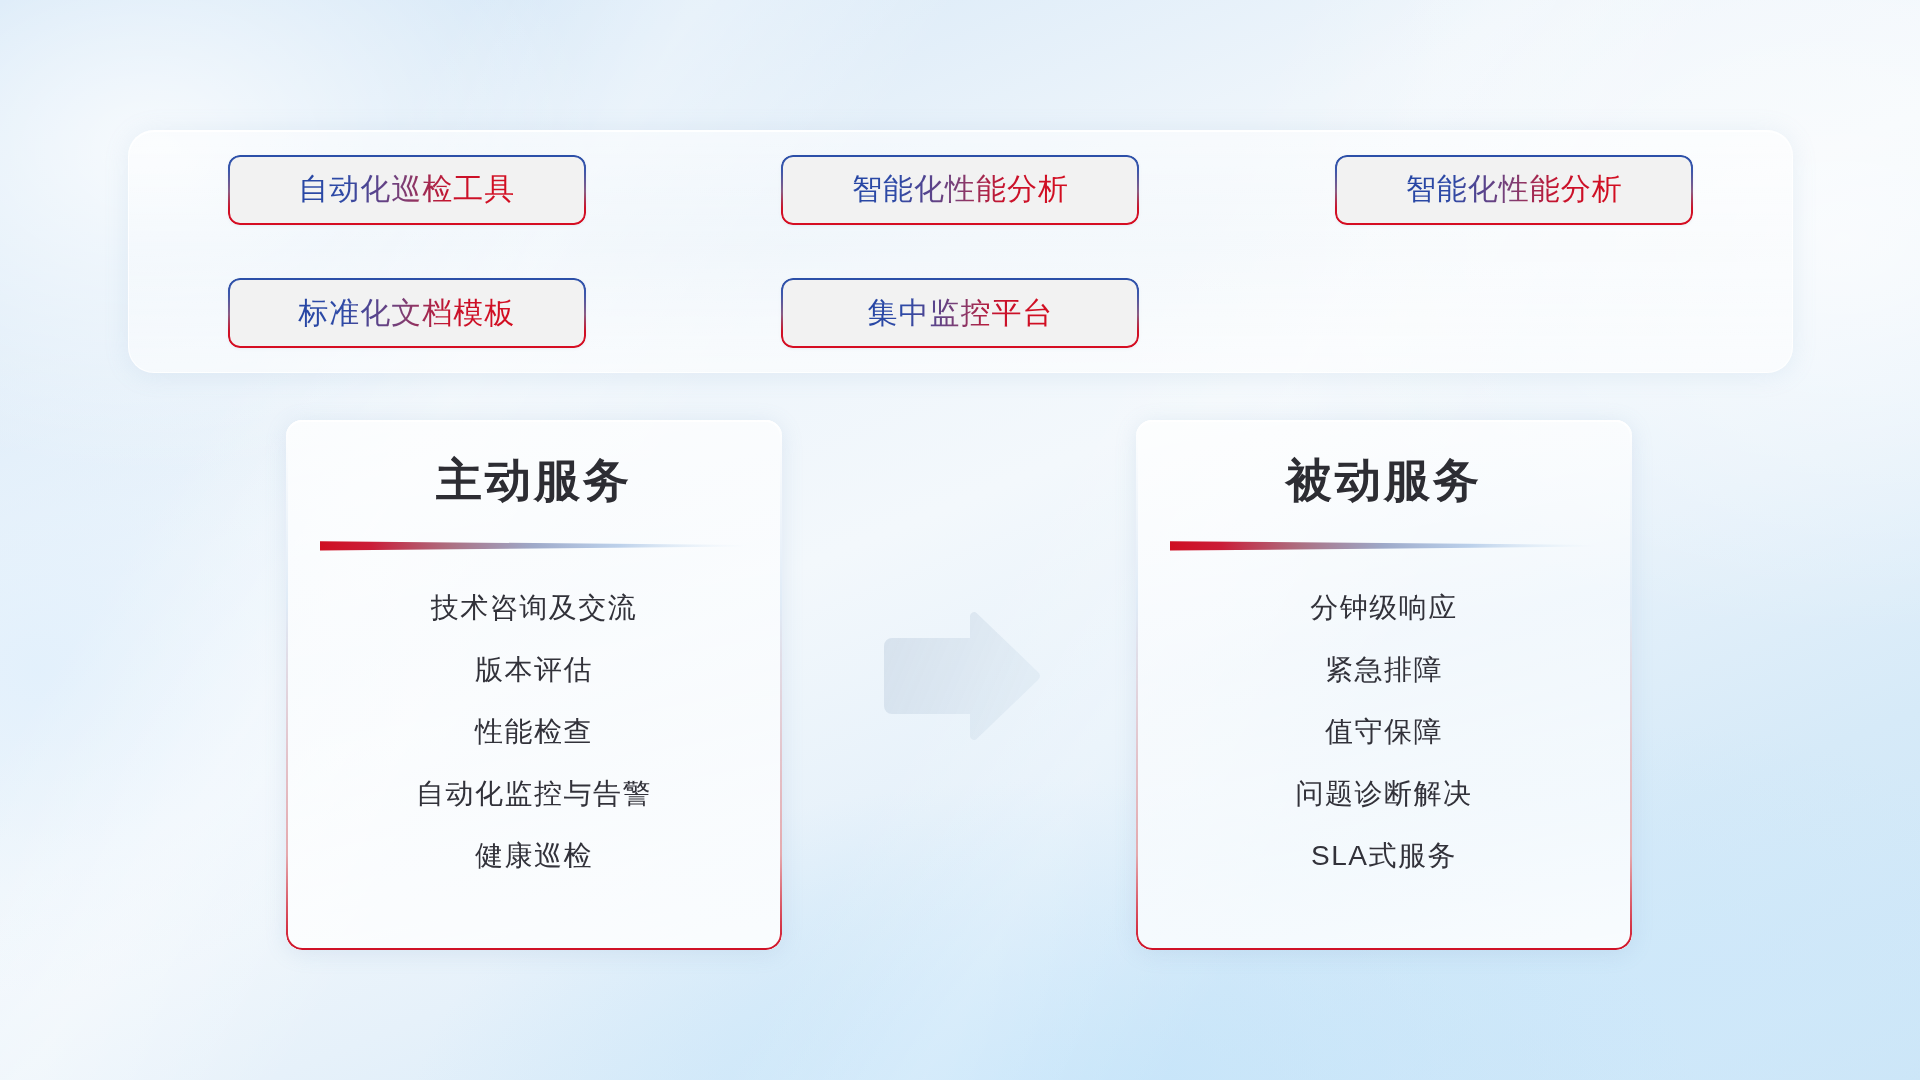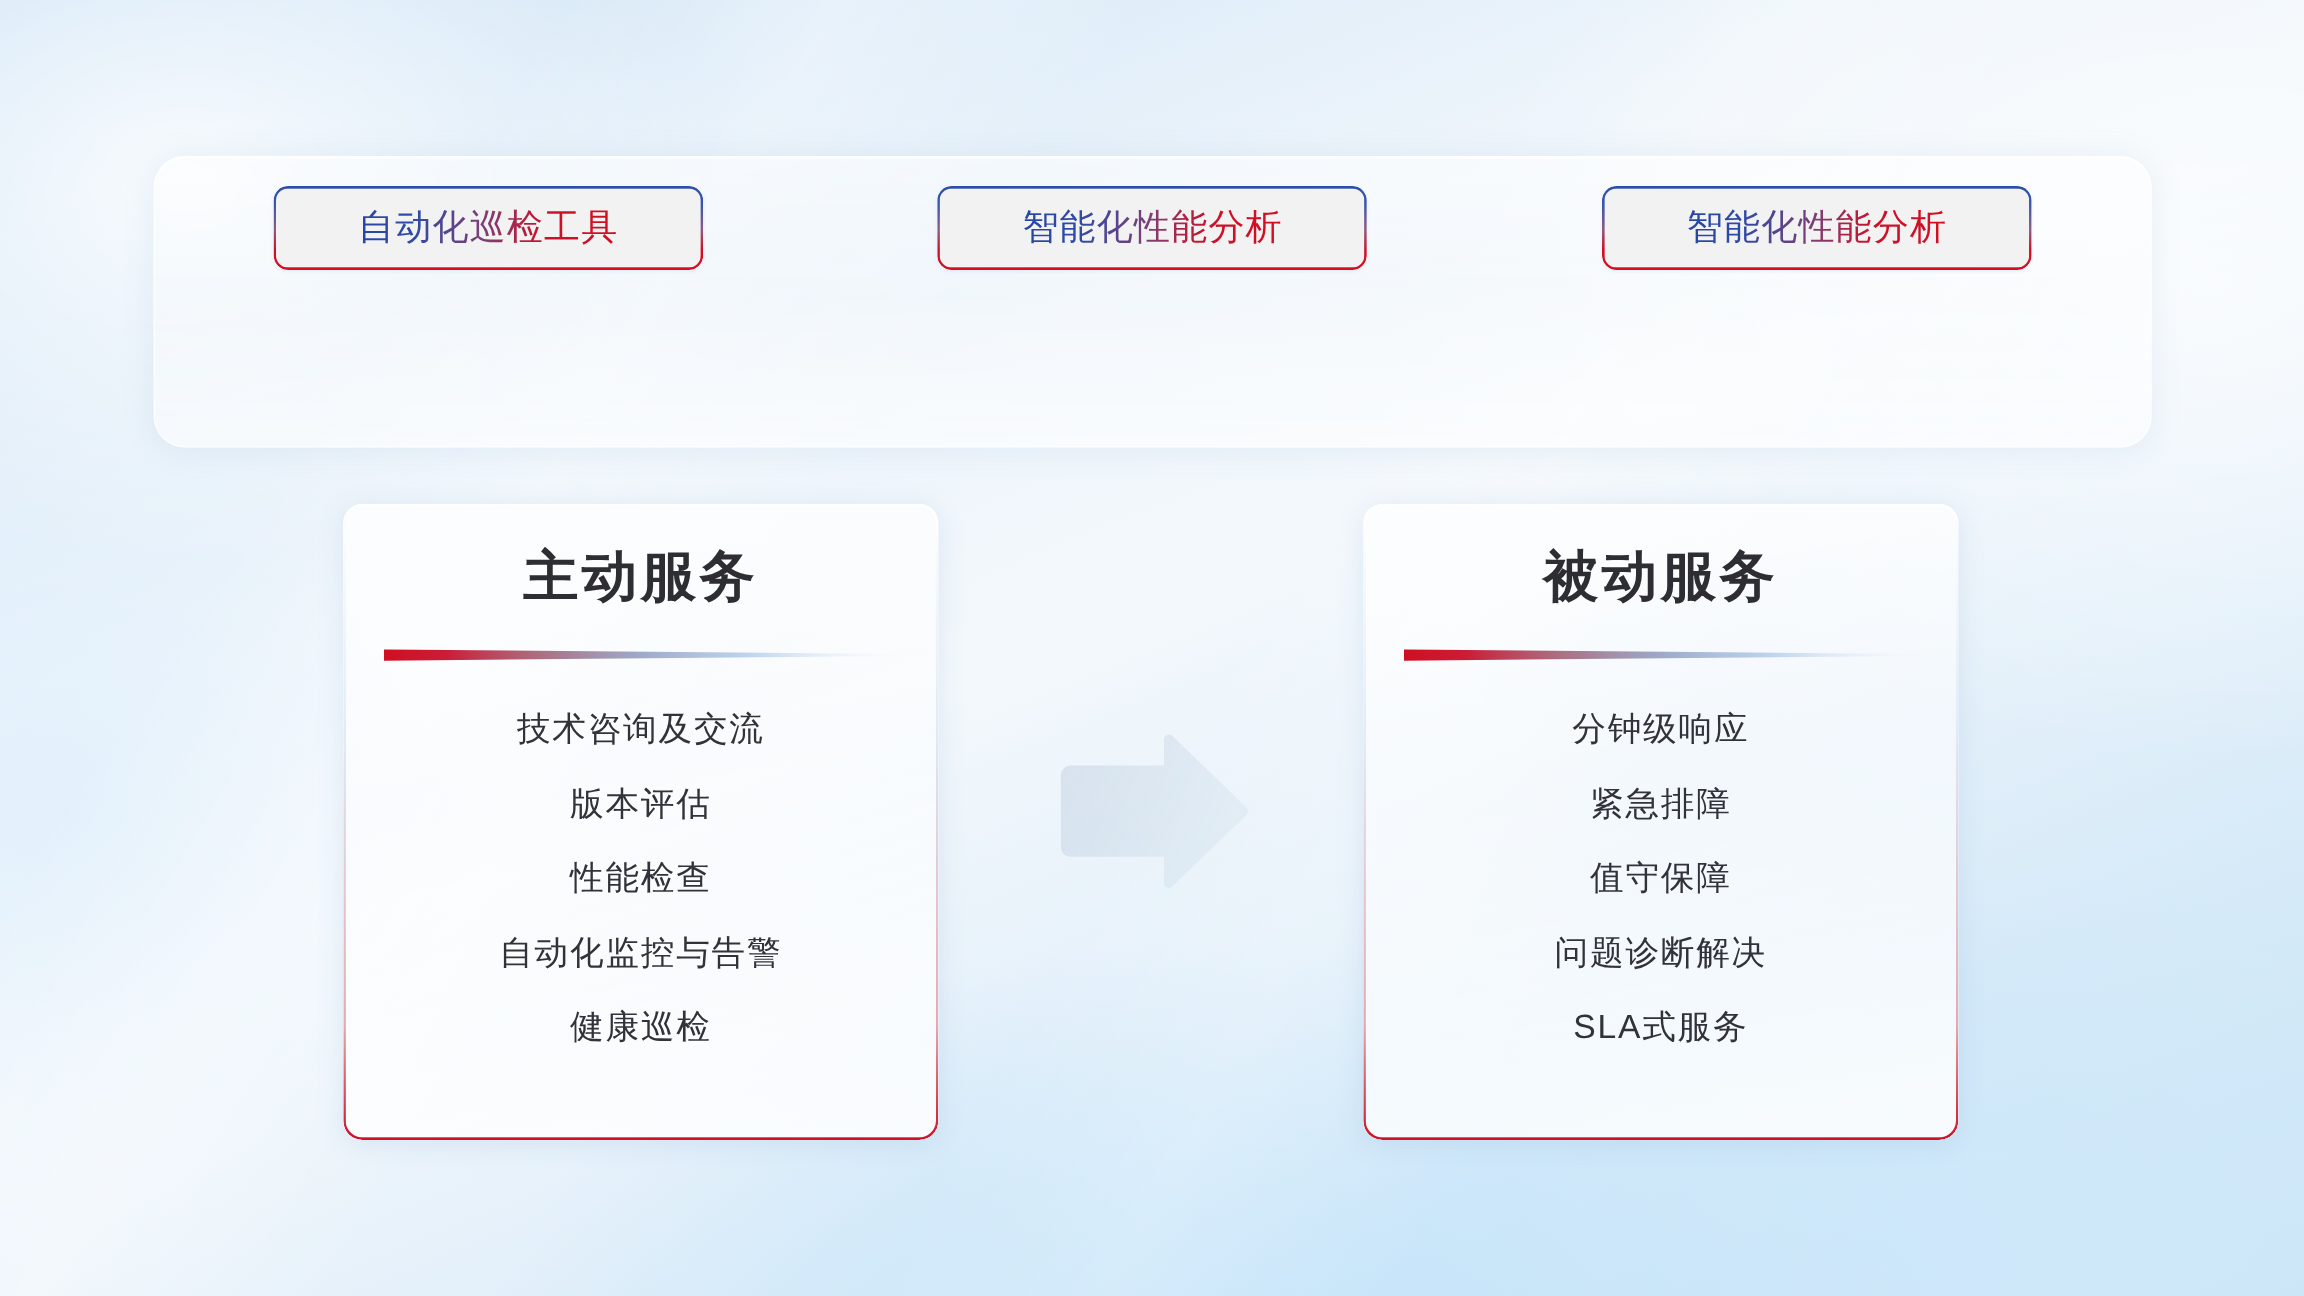--- a/index.html
+++ b/index.html
@@ -195,21 +195,27 @@
 
 
     <div class="pill">
       <span class="pill-label">智能化性能分析</span>
     </div>
 
     <div class="pill">
       <span class="pill-label">智能化性能分析</span>
     </div>
 
-
+    <div class="pill">
+      <span class="pill-label">标准化文档模板</span>
+    </div>
+
+    <div class="pill">
+      <span class="pill-label">集中监控平台</span>
+    </div>
 
   </div>
 
   <div class="cards-row">
 
     <div class="card left">
       <div class="card-title">主动服务</div>
 
       <div class="card-rule">
         <svg viewBox="0 0 428 11" preserveAspectRatio="none" aria-hidden="true">

